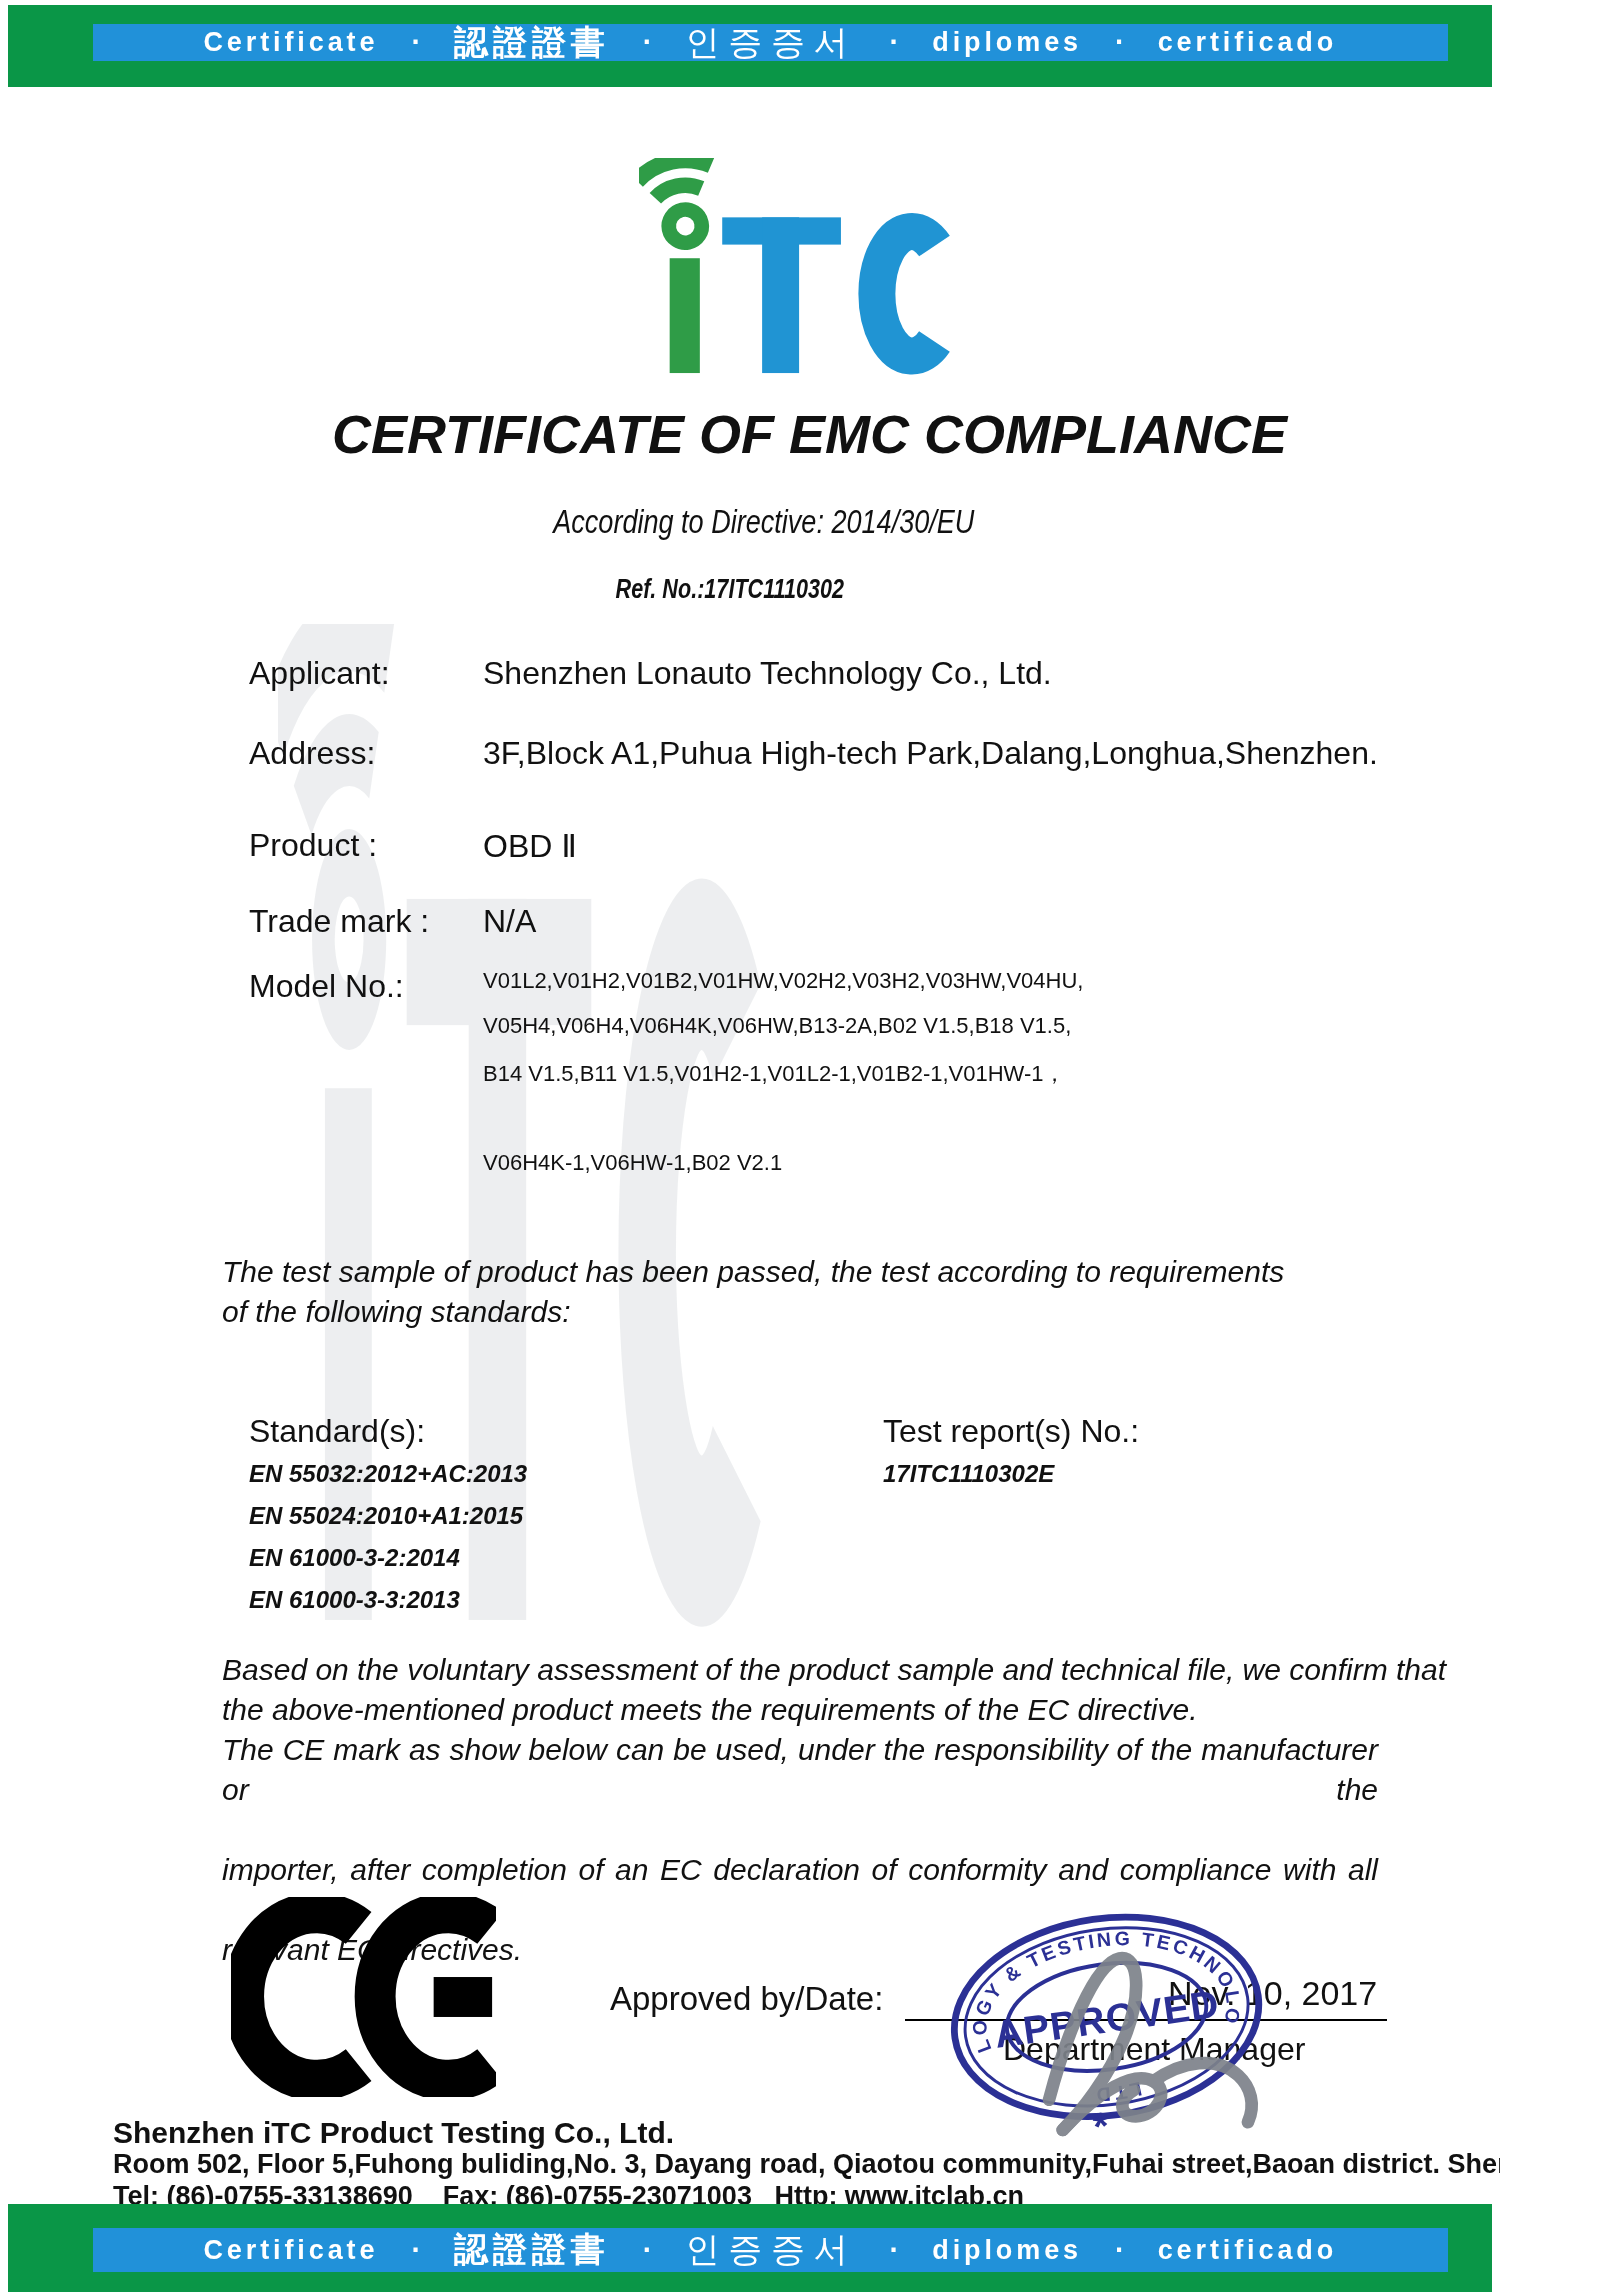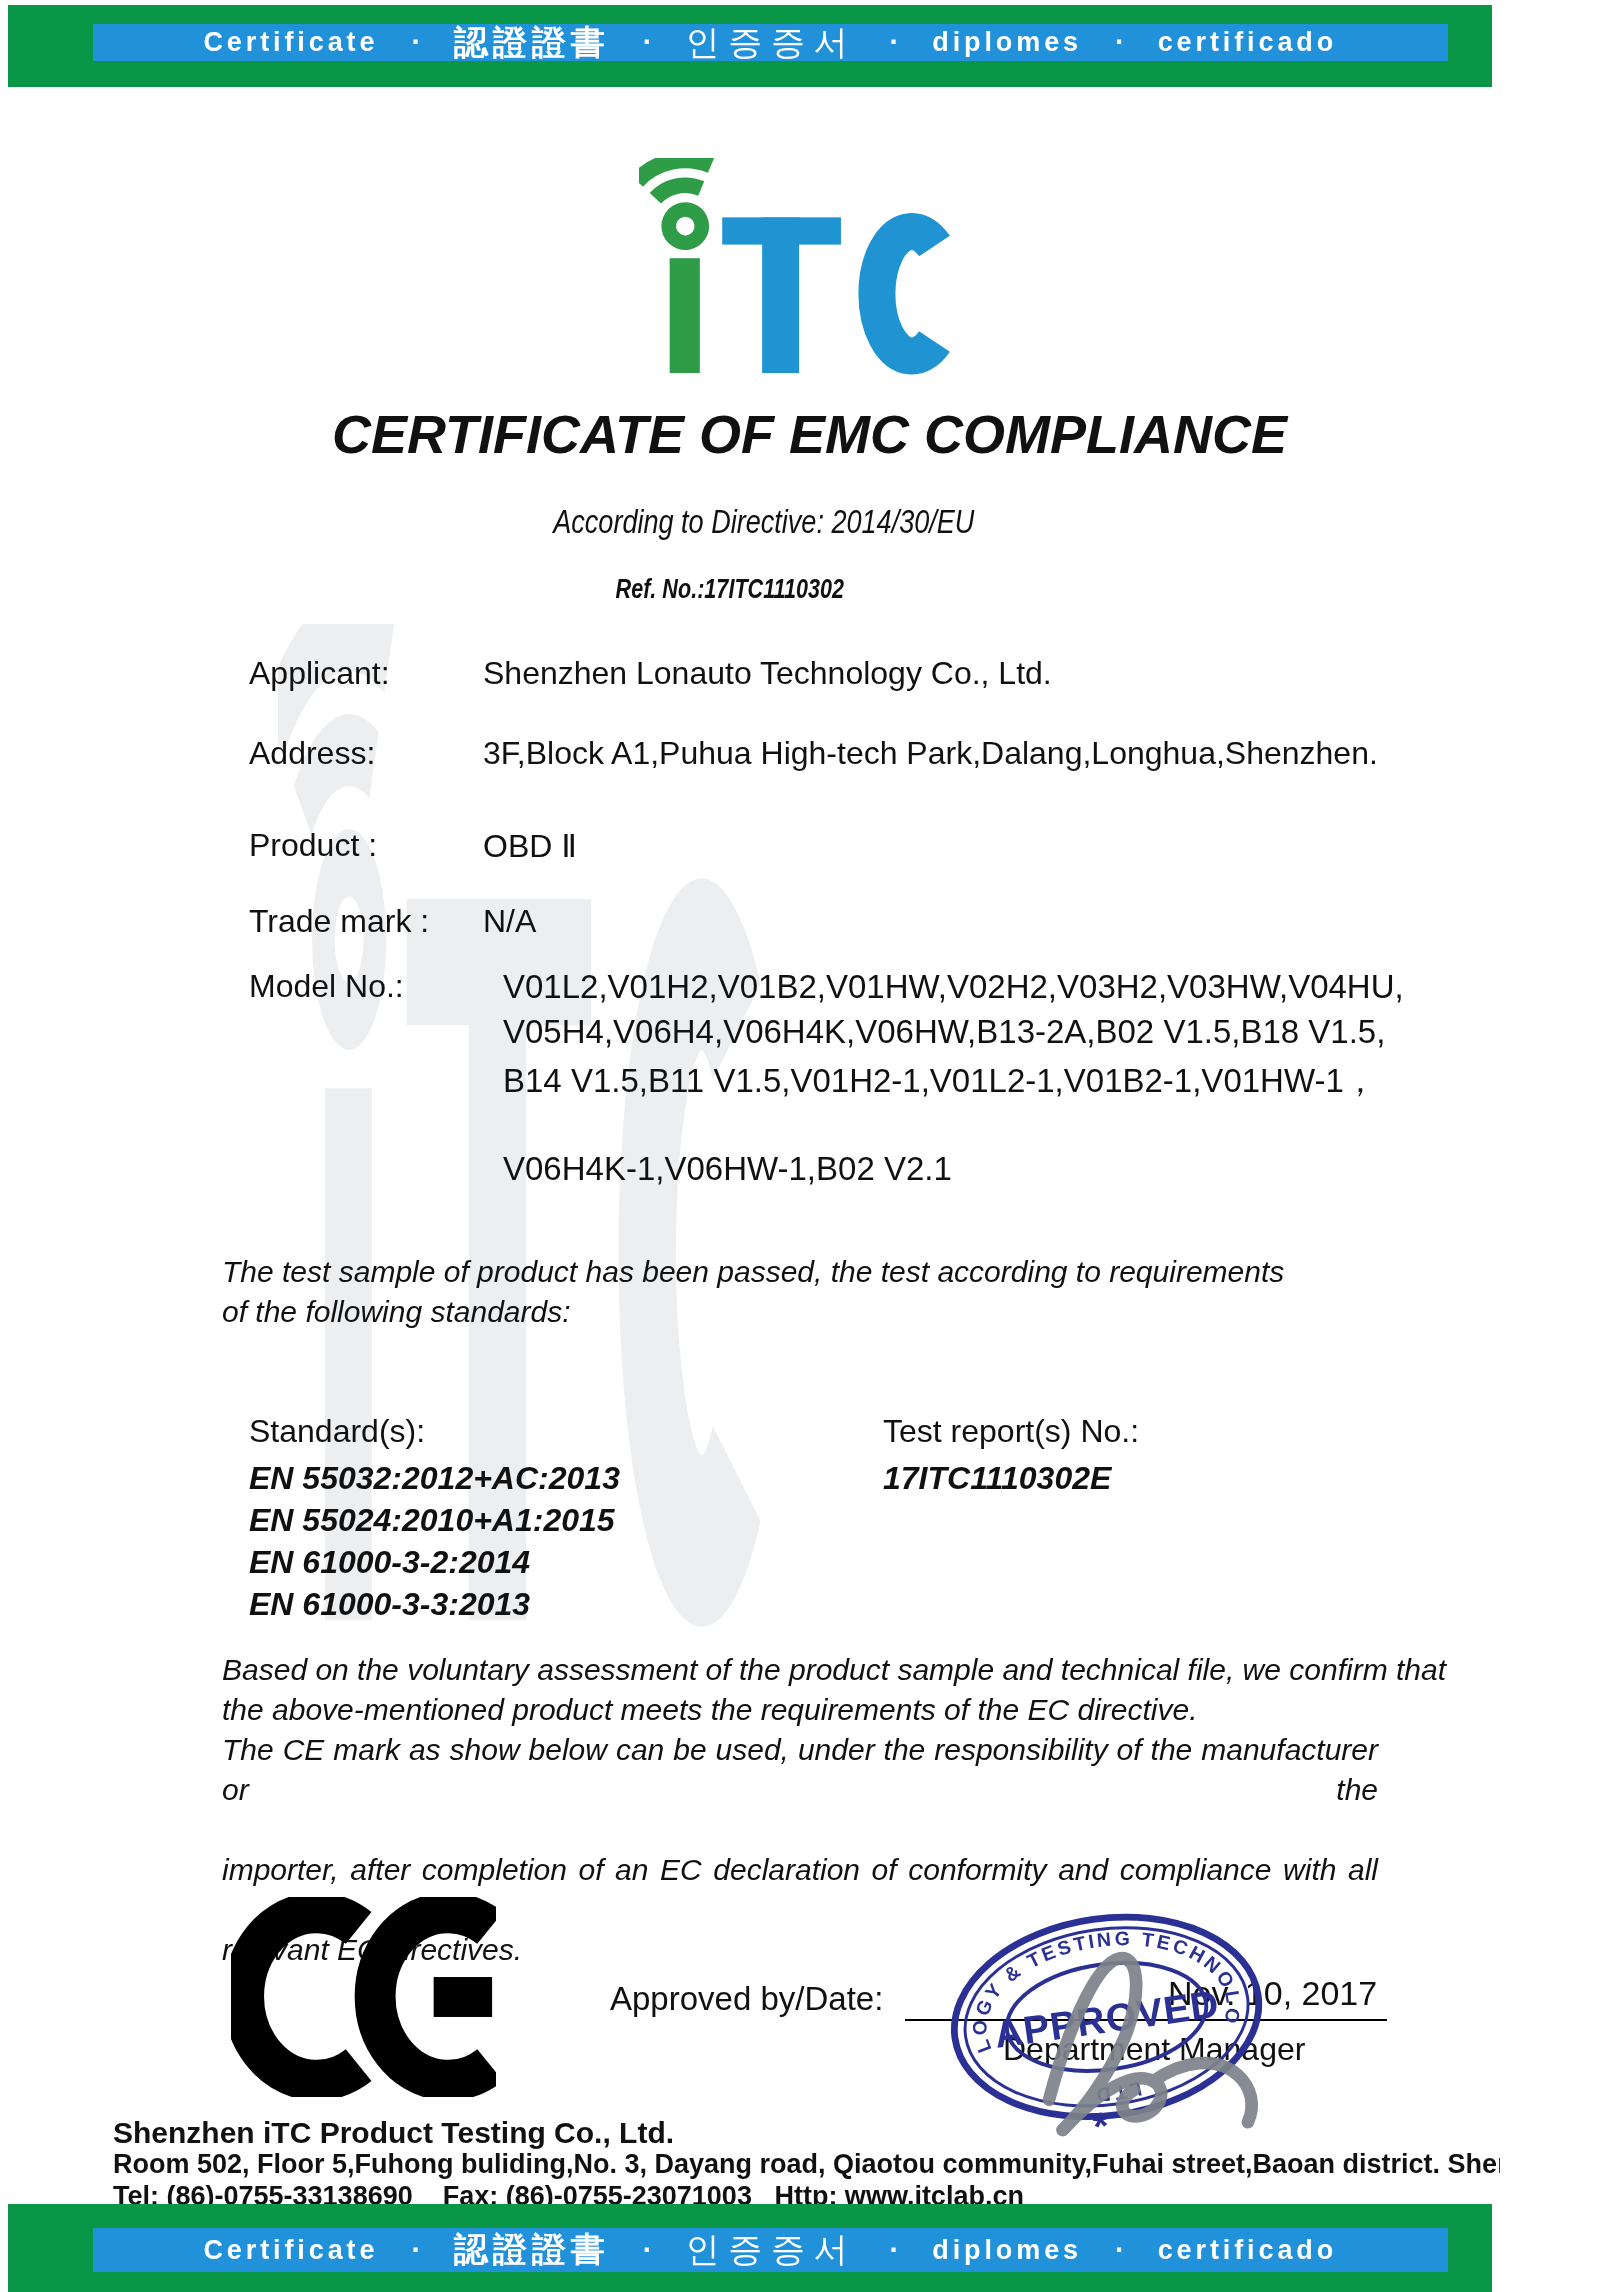--- a/index.html
+++ b/index.html
@@ -29,27 +29,27 @@
     left:0; top:403px; width:1619px; text-align:center;
     font-size:54px; font-weight:700; font-style:italic; letter-spacing:0px;
   }
   .subtitle { left:0; top:503px; width:1463px; text-align:center; font-size:33px; font-style:italic;padding-left:32px; }
   .subtitle span { display:inline-block; transform:scaleX(.82); }
   .refno { left:0; top:574px; width:1459px; text-align:center; font-size:27px; font-weight:700; font-style:italic; }
   .refno span { display:inline-block; transform:scaleX(.8); }
   
   .flabel { position:absolute; left:249px; font-size:32px; white-space:nowrap; }
   .fvalue { position:absolute; left:483px; font-size:32px; white-space:nowrap; }
-  .mline { position:absolute; left:483px; font-size:33px; white-space:nowrap;margin-left:20px; }
+  .mline { position:absolute; left:483px; font-size:22px; white-space:nowrap; }
   
   .ipara { position:absolute; left:222px; width:1161px; font-size:30px; font-style:italic; }
   .ipara .ln { display:block; line-height:40px; white-space:nowrap; }
   .ipara .jline { white-space:normal; text-align:justify; }
   .ipara .jline::after { content:""; display:inline-block; width:100%; height:0; }
-  .std-item { position:absolute; left:249px; font-size:32px; font-weight:700; font-style:italic; white-space:nowrap; }
+  .std-item { position:absolute; left:249px; font-size:24px; font-weight:700; font-style:italic; white-space:nowrap; }
   .sec-label { position:absolute; font-size:32px; white-space:nowrap; }
   
   .appr-label { left:610px; top:1980px; font-size:33px; white-space:nowrap; }
   .appr-line { left:905px; top:2019px; width:482px; height:0; border-top:2.9px solid #000; }
   .appr-date { left:1168px; top:1974px; font-size:34px; white-space:nowrap; }
   .appr-role { left:1003px; top:2031px; font-size:32px; white-space:nowrap; }
   
   .f-company { left:113px; top:2116px; font-size:30px; font-weight:700; white-space:nowrap; }
   .f-addr { left:113px; top:2149px; font-size:27px; font-weight:700; white-space:nowrap; }
   .f-tel { left:113px; top:2181px; font-size:27px; font-weight:700; white-space:pre; }

